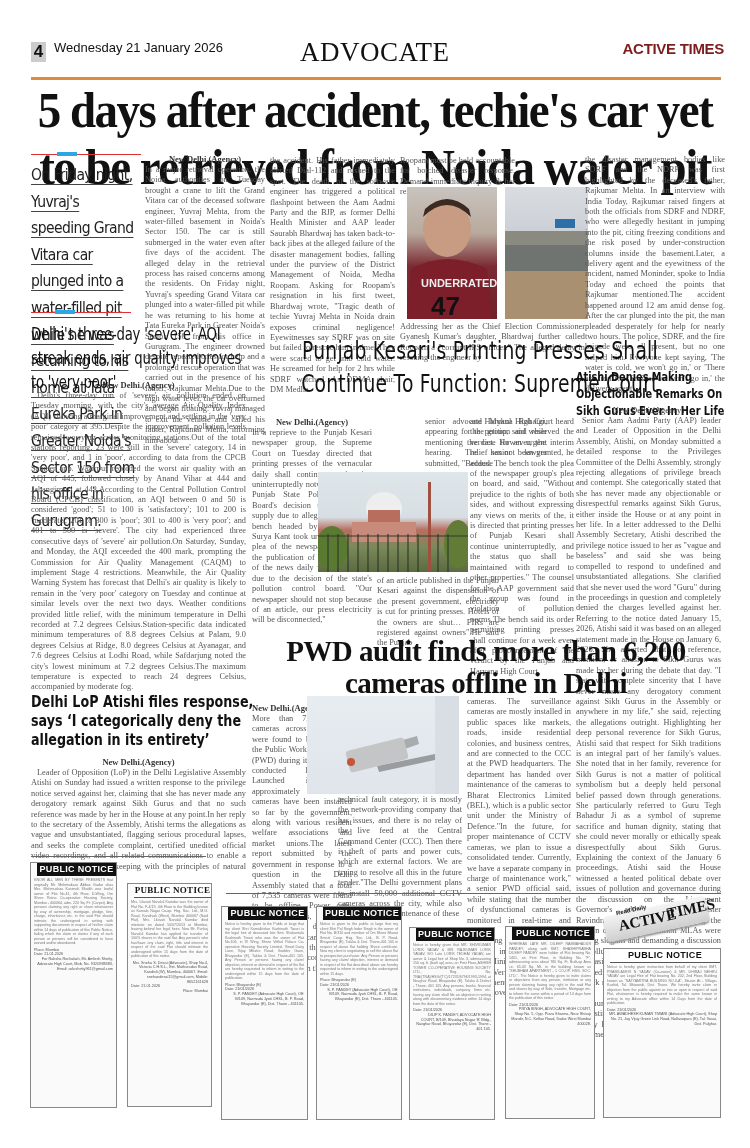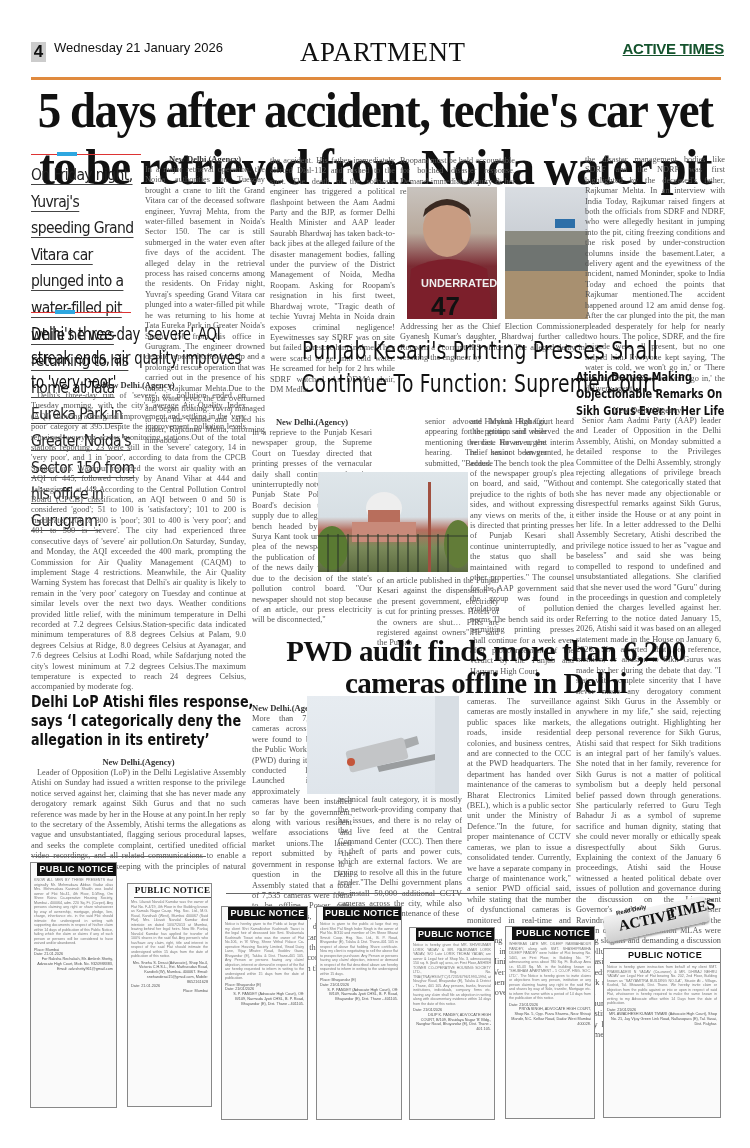--- a/index.html
+++ b/index.html
@@ -6,21 +6,21 @@
   html, body { width: 750px; height: 1148px; background: #fff; overflow: hidden; }
   body { font-family: "Liberation Serif", serif; color: #222; position: relative; }
 
   .abs { position: absolute; }
 
   
   .page-num { left: 31px; top: 42px; width: 15px; height: 20px; background: #ccc; color: #111;
     font: bold 17px/20px "Liberation Sans", sans-serif; text-align: center; }
   .date { left: 54px; top: 40px; font: 13px/16px "Liberation Sans", sans-serif; color: #111; }
   .section { left: 300px; top: 36px; font: 27px/32px "Liberation Serif", serif; color: #111; letter-spacing: 0.5px; }
-  .brand { right: 26px; top: 40px; font: bold 15px/18px "Liberation Sans", sans-serif; color: #14532d; letter-spacing: -0.3px; text-decoration: underline; }
+  .brand { right: 26px; top: 40px; font: bold 15px/18px "Liberation Sans", sans-serif; color: #7f1d1d; letter-spacing: -0.3px; }
   .orange-rule { left: 31px; top: 77px; width: 690px; height: 3px; background: #e08a3e; }
 
   .lead-head { left: 20px; top: 86px; width: 710px; text-align: center;
     font: bold 47px/53px "Liberation Serif", serif; color: #111; letter-spacing: -1.5px; transform: scaleY(1.08); }
 
   
   .rule-red { height: 1px; background: #d33; }
   .rule-blue { height: 4px; background: #2ea7e0; }
   .pull { left: 31px; top: 162px; width: 105px; font: 15.5px/26.6px "DejaVu Sans Condensed","DejaVu Sans", sans-serif; color: #222; letter-spacing: -0.6px; }
   .pull span { text-decoration: underline; text-decoration-color: #444; text-underline-offset: 4px; }
@@ -48,21 +48,21 @@
   .notice-title { background: #111; color: #fff; text-align: center; font: bold 9px/13px "Liberation Sans", sans-serif; letter-spacing: 0.3px; margin-left: 6px; }
   .notice-title.light { background: #fff; color: #111; border-bottom: 1px solid #555; }
   .notice-body { font: 3.6px/4.5px "Liberation Sans", sans-serif; color: #777; padding: 2px 3px; text-align: justify; }
   .notice-sign { font: 3.8px/4.8px "Liberation Sans", sans-serif; color: #555; padding: 0 3px; text-align: right; }
 </style>
 </head>
 <body>
 
 <div class="abs page-num">4</div>
 <div class="abs date">Wednesday 21 January 2026</div>
-<div class="abs section">APARTMENT</div>
+<div class="abs section">ADVOCATE</div>
 <div class="abs brand">ACTIVE TIMES</div>
 <div class="abs orange-rule"></div>
 
 <div class="abs lead-head">5 days after accident, techie's car yet to be retrieved from Noida water pit</div>
 
 <div class="abs rule-red" style="left:31px;top:154px;width:110px;"></div>
 <div class="abs rule-blue" style="left:57px;top:152px;width:20px;"></div>
 <div class="abs pull"><span>On Friday night, Yuvraj's speeding Grand Vitara car plunged into a water-filled pit while he was returning to his home at Tata Eureka Park in Greater Noida's Sector 150 from his office in Gurugram.</span></div>
 <div class="abs rule-red" style="left:31px;top:312px;width:100px;"></div>
 <div class="abs rule-blue" style="left:55px;top:310px;width:20px;"></div>

